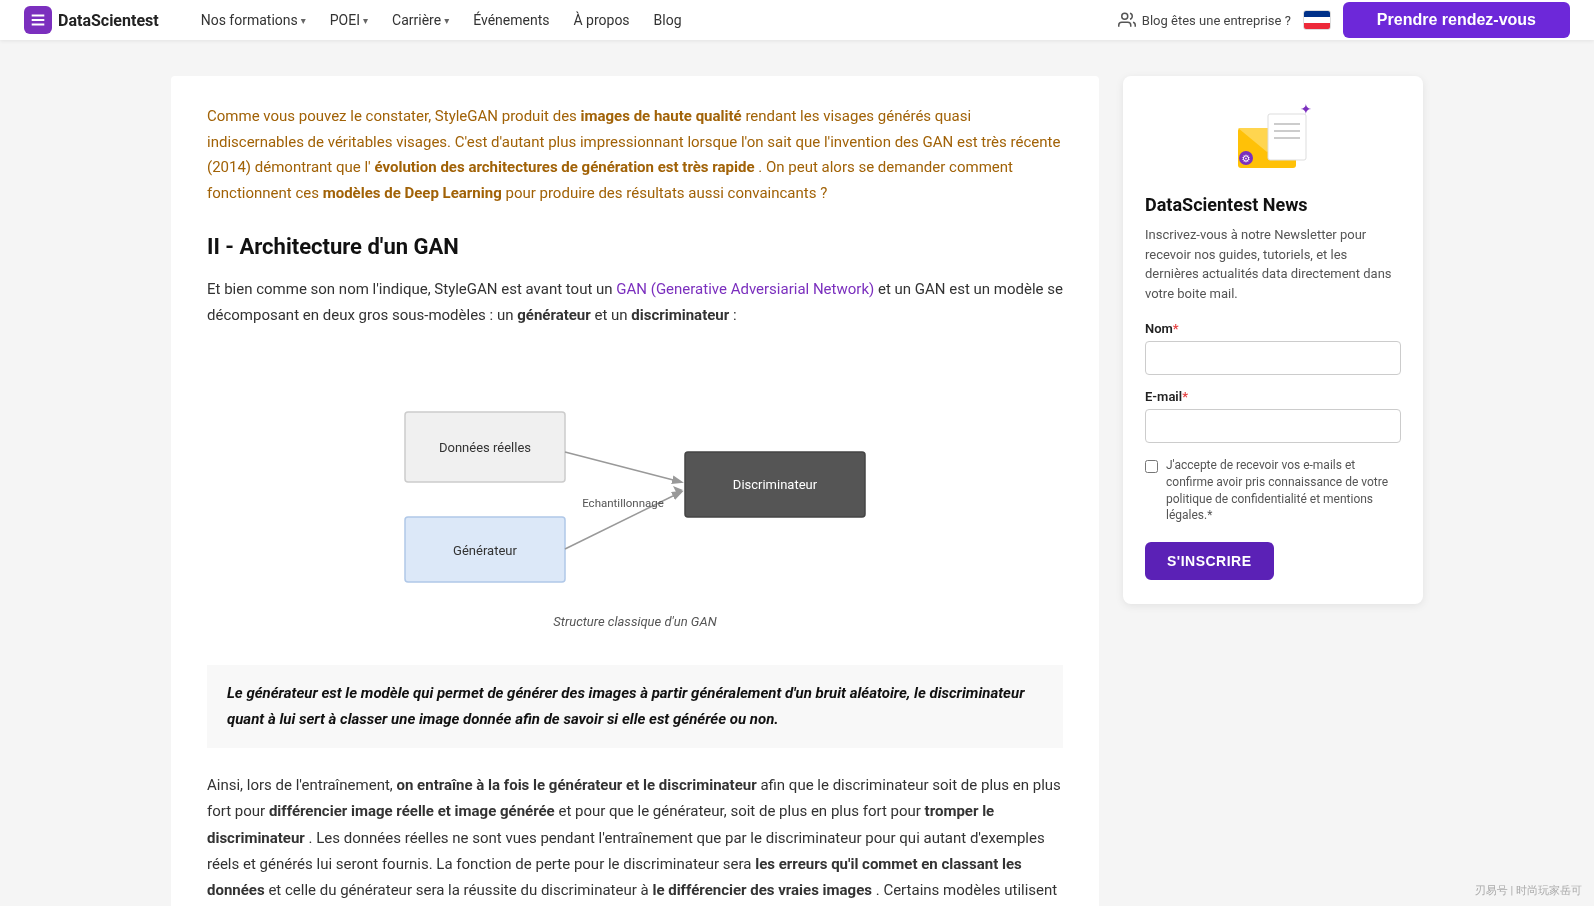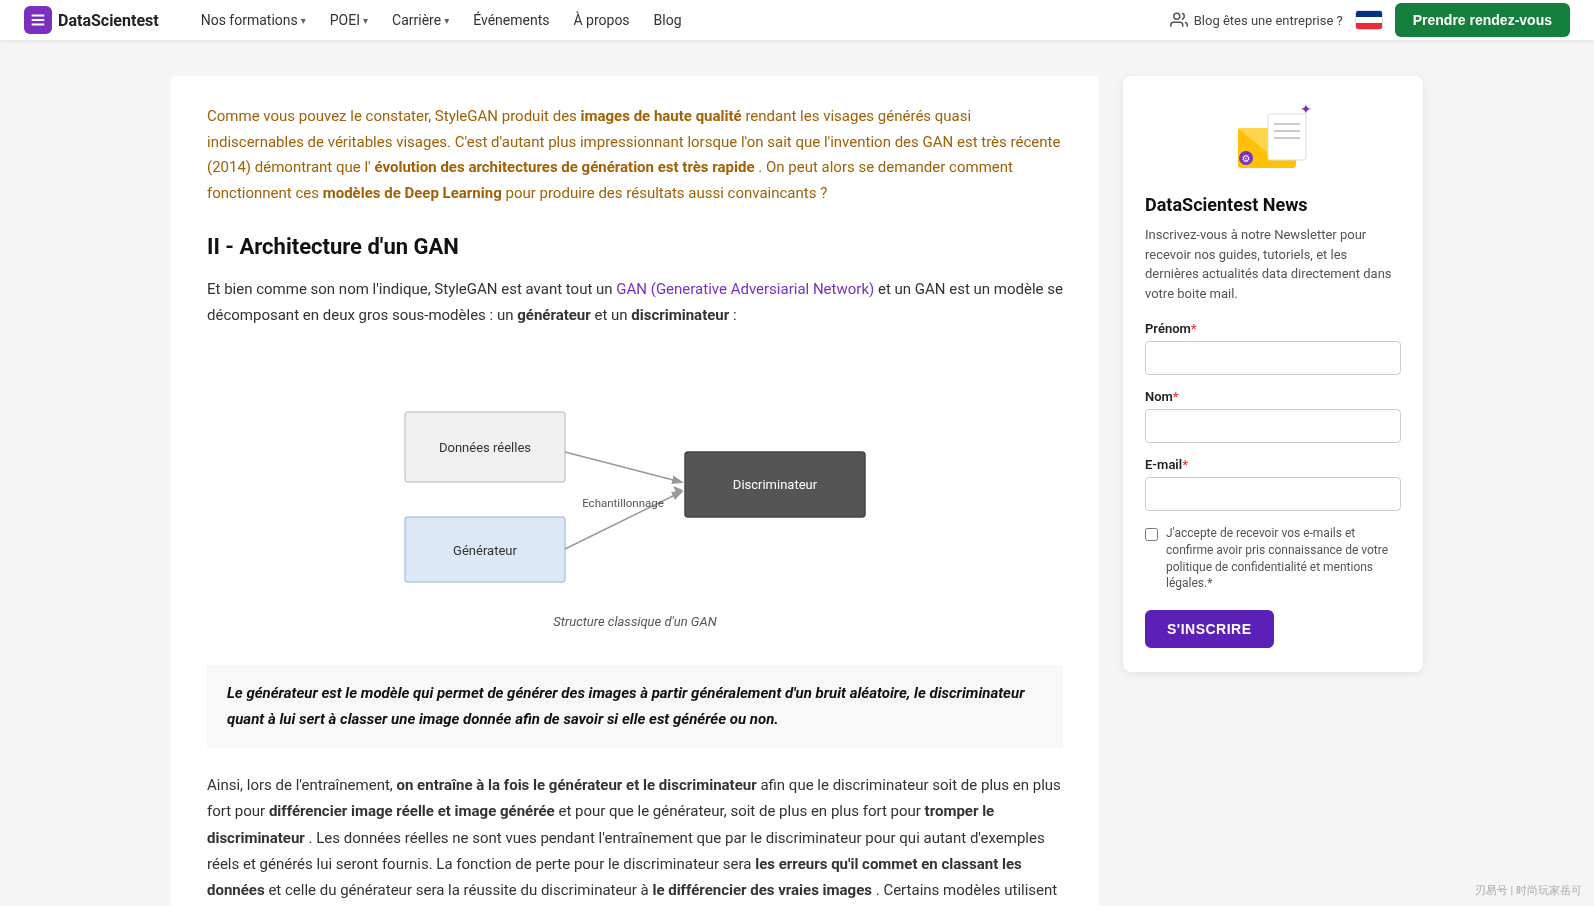--- a/index.html
+++ b/index.html
@@ -77,26 +77,26 @@
       width: 28px; height: 20px;
       border: 1px solid #ddd;
       border-radius: 3px;
       overflow: hidden;
       display: flex; flex-direction: column;
     }
     .flag-blue { flex: 1; background: #003189; }
     .flag-white { flex: 1; background: #fff; }
     .flag-red { flex: 1; background: #ED2939; }
     .btn-cta {
-      background: #15803d;
+      background: #6d28d9;
       color: #fff;
       border: none;
-      padding: 9px 18px;
+      padding: 9px 34px;
       border-radius: 6px;
-      font-size: 14px;
+      font-size: 16px;
       font-weight: 600;
       cursor: pointer;
       white-space: nowrap;
     }
 
     
     .page-wrapper {
       display: flex;
       gap: 24px;
       max-width: 1300px;
@@ -418,26 +418,20 @@
             <circle cx="18" cy="58" r="7" fill="#7B2FBE"></circle>
             <text x="13.5" y="62" font-size="10" fill="#fff">⚙</text>
           </svg>
         </div>
       </div>
 
       <h3 class="sidebar-title">DataScientest News</h3>
       <p class="sidebar-desc">Inscrivez-vous à notre Newsletter pour recevoir nos guides, tutoriels, et les dernières actualités data directement dans votre boite mail.</p>
 
       <form>
-        <div class="form-group">
-          <label class="form-label">
-            <span>Prénom</span><span class="required">*</span>
-          </label>
-          <input class="form-input" type="text" value="" style="">
-        </div>
 
         <div class="form-group">
           <label class="form-label">
             <span>Nom</span><span class="required">*</span>
           </label>
           <input class="form-input" type="text" value="" style="">
         </div>
 
         <div class="form-group">
           <label class="form-label">

